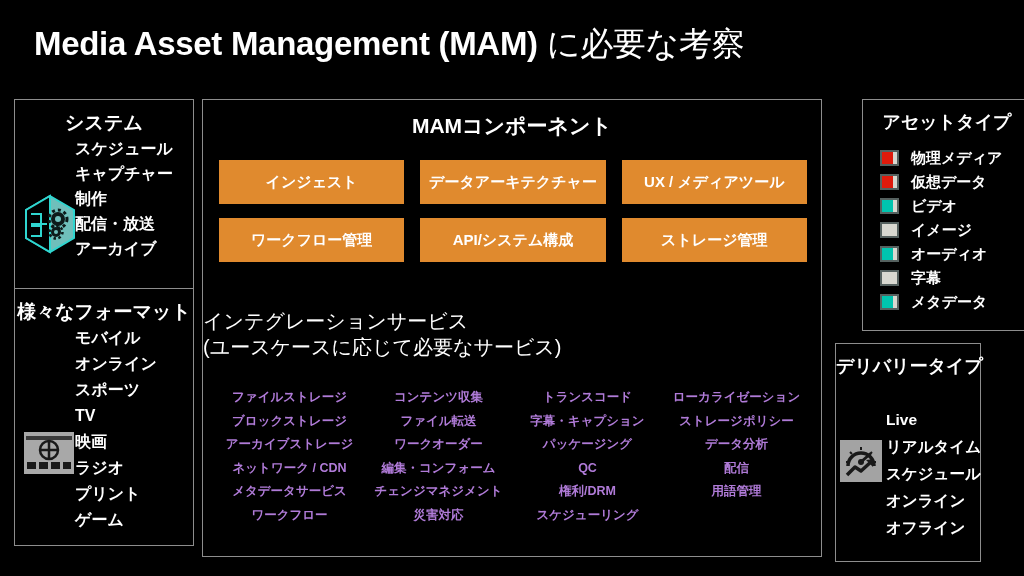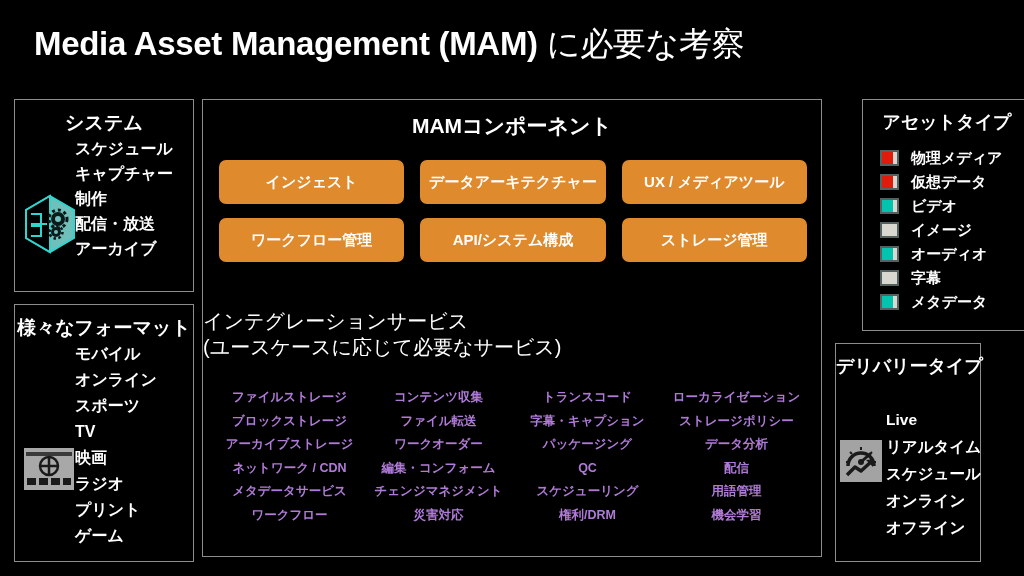--- a/index.html
+++ b/index.html
@@ -28,21 +28,21 @@
   .panel-title {
     text-align: center;
     color: #ffffff;
     font-weight: bold;
     font-size: 19px;
     white-space: nowrap;
   }
 
   
   #panel-system { left: 14px; top: 99px; width: 180px; height: 193px; }
-  #panel-formats { left: 14px; top: 304px; width: 180px; height: 258px; }
+  #panel-formats { left: 14px; top: 288px; width: 180px; height: 258px; }
 
   .side-title { margin-top: 10px; }
   .side-body { position: relative; height: calc(100% - 38px); }
   .side-list {
     position: absolute; right: 8px; top: 0;
     text-align: left;
     width: 110px;
   }
   .side-list li {
     list-style: none;
@@ -76,21 +76,20 @@
   }
   .comp-box {
     background: #e08a2e;
     color: #ffffff;
     font-size: 15px;
     font-weight: bold;
     display: flex;
     align-items: center;
     justify-content: center;
     white-space: nowrap;
-    border-radius: 7px;
   }
 
   .svc-head {
     position: absolute; left: 0; top: 208px; width: 100%;
     text-align: left; color: #ffffff; font-weight: normal;
   }
   .svc-head .l1 { font-size: 20px; line-height: 26px; }
   .svc-head .l2 { font-size: 20px; line-height: 27px; }
 
   .svc-cols {
@@ -246,30 +245,29 @@
         <li>ワークオーダー</li>
         <li>編集・コンフォーム</li>
         <li>チェンジマネジメント</li>
         <li>災害対応</li>
       </ul>
       <ul class="svc-col">
         <li>トランスコード</li>
         <li>字幕・キャプション</li>
         <li>パッケージング</li>
         <li>QC</li>
+        <li>権利/DRM</li>
         <li>スケジューリング</li>
-        <li>権利/DRM</li>
       </ul>
       <ul class="svc-col">
         <li>ローカライゼーション</li>
         <li>ストレージポリシー</li>
         <li>データ分析</li>
         <li>配信</li>
         <li>用語管理</li>
-        <li>機会学習</li>
       </ul>
     </div>
   </div>
 
   <div class="panel" id="panel-assets">
     <div class="panel-title asset-title">アセットタイプ</div>
     <div class="asset-list">
       <div class="asset-row">
         <span class="asset-sw">
             <i style="background:#e01b0c"></i>

